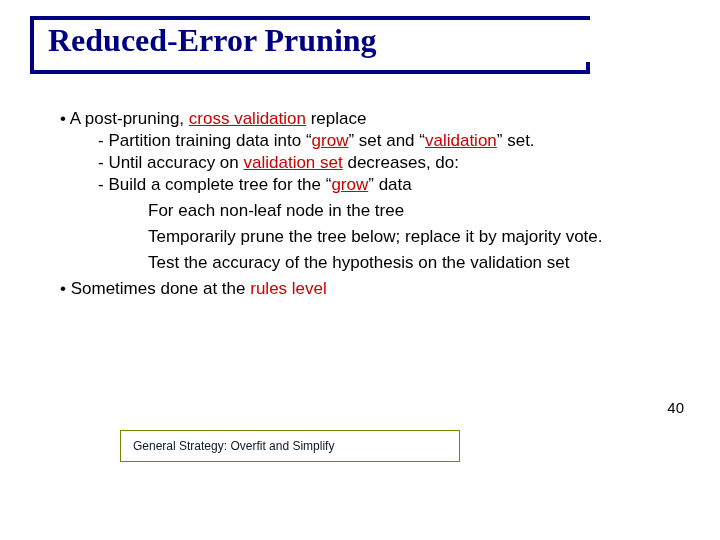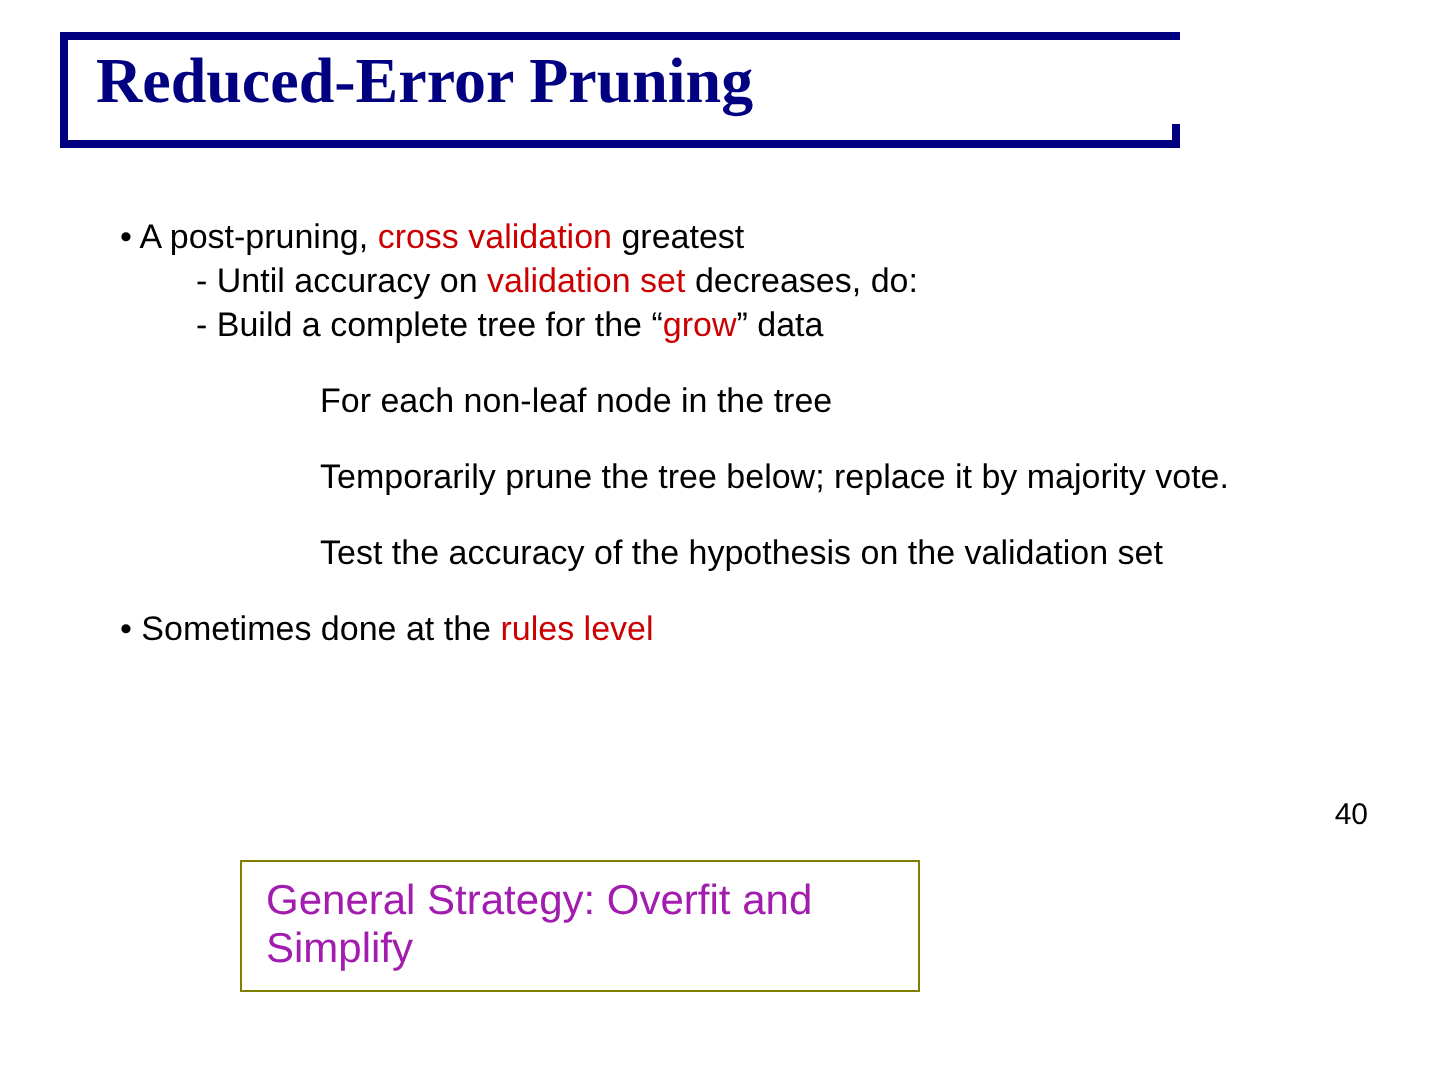--- a/index.html
+++ b/index.html
@@ -80,38 +80,39 @@
     margin: 0;
   }
   .b2 {
     padding-left: 56px;
     text-indent: -18px;
     margin: 0;
   }
   .b3 {
     padding-left: 84px;
     text-indent: 0;
-    margin: 16px;
+    margin: 4px;
   }
   .red-u {
     color: #cc0000;
+    text-decoration: underline;
   }
   .red {
     color: #cc0000;
     margin-top: 32px;
   }
   .box {
     position: absolute;
     left: 120px;
     top: 430px;
     width: 340px;
     border: 1.5px solid #808000;
     padding: 8px 12px;
-    font-size: 21px;
-    color: #a21caf;
+    font-size: 12px;
+    color: #0f172a;
     box-sizing: border-box;
   }
   .pagenum {
     position: absolute;
     right: 36px;
     bottom: 28px;
     font-size: 15px;
     color: #000;
     margin-left: 24px;
   }
@@ -123,21 +124,22 @@
 
   <div class="title-wrap">
     <div class="title-line-top"></div>
     <div class="title-line-v"></div>
     <div class="title-line-bottom"></div>
     <div class="title-line-right"></div>
     <div class="title-text">Reduced-Error Pruning</div>
   </div>
 
   <div class="body">
-    <p class="b1"><span>• A post-pruning, </span><span class="red-u">cross validation</span><span> greatest</span></p>
+    <p class="b1"><span>• A post-pruning, </span><span class="red-u">cross validation</span><span> replace</span></p>
+    <p class="b2"><span>-  Partition training data into “</span><span class="red-u">grow</span><span>” set and “</span><span class="red-u">validation</span><span>” set.</span></p>
     <p class="b2"><span>-  Until accuracy on </span><span class="red-u">validation set</span><span> decreases, do:</span></p>
     <p class="b2"><span>-  Build a complete tree for the “</span><span class="red-u">grow</span><span>” data</span></p>
     <p class="b3">For each non-leaf node in the tree</p>
     <p class="b3">Temporarily prune the tree below; replace it by majority vote.</p>
     <p class="b3">Test the accuracy of the hypothesis on the validation set</p>
     <p class="b1"><span>• Sometimes done at the </span><span class="red">rules level</span></p>
   </div>
 
   <div class="box">
     <span>General Strategy: Overfit and Simplify</span>

